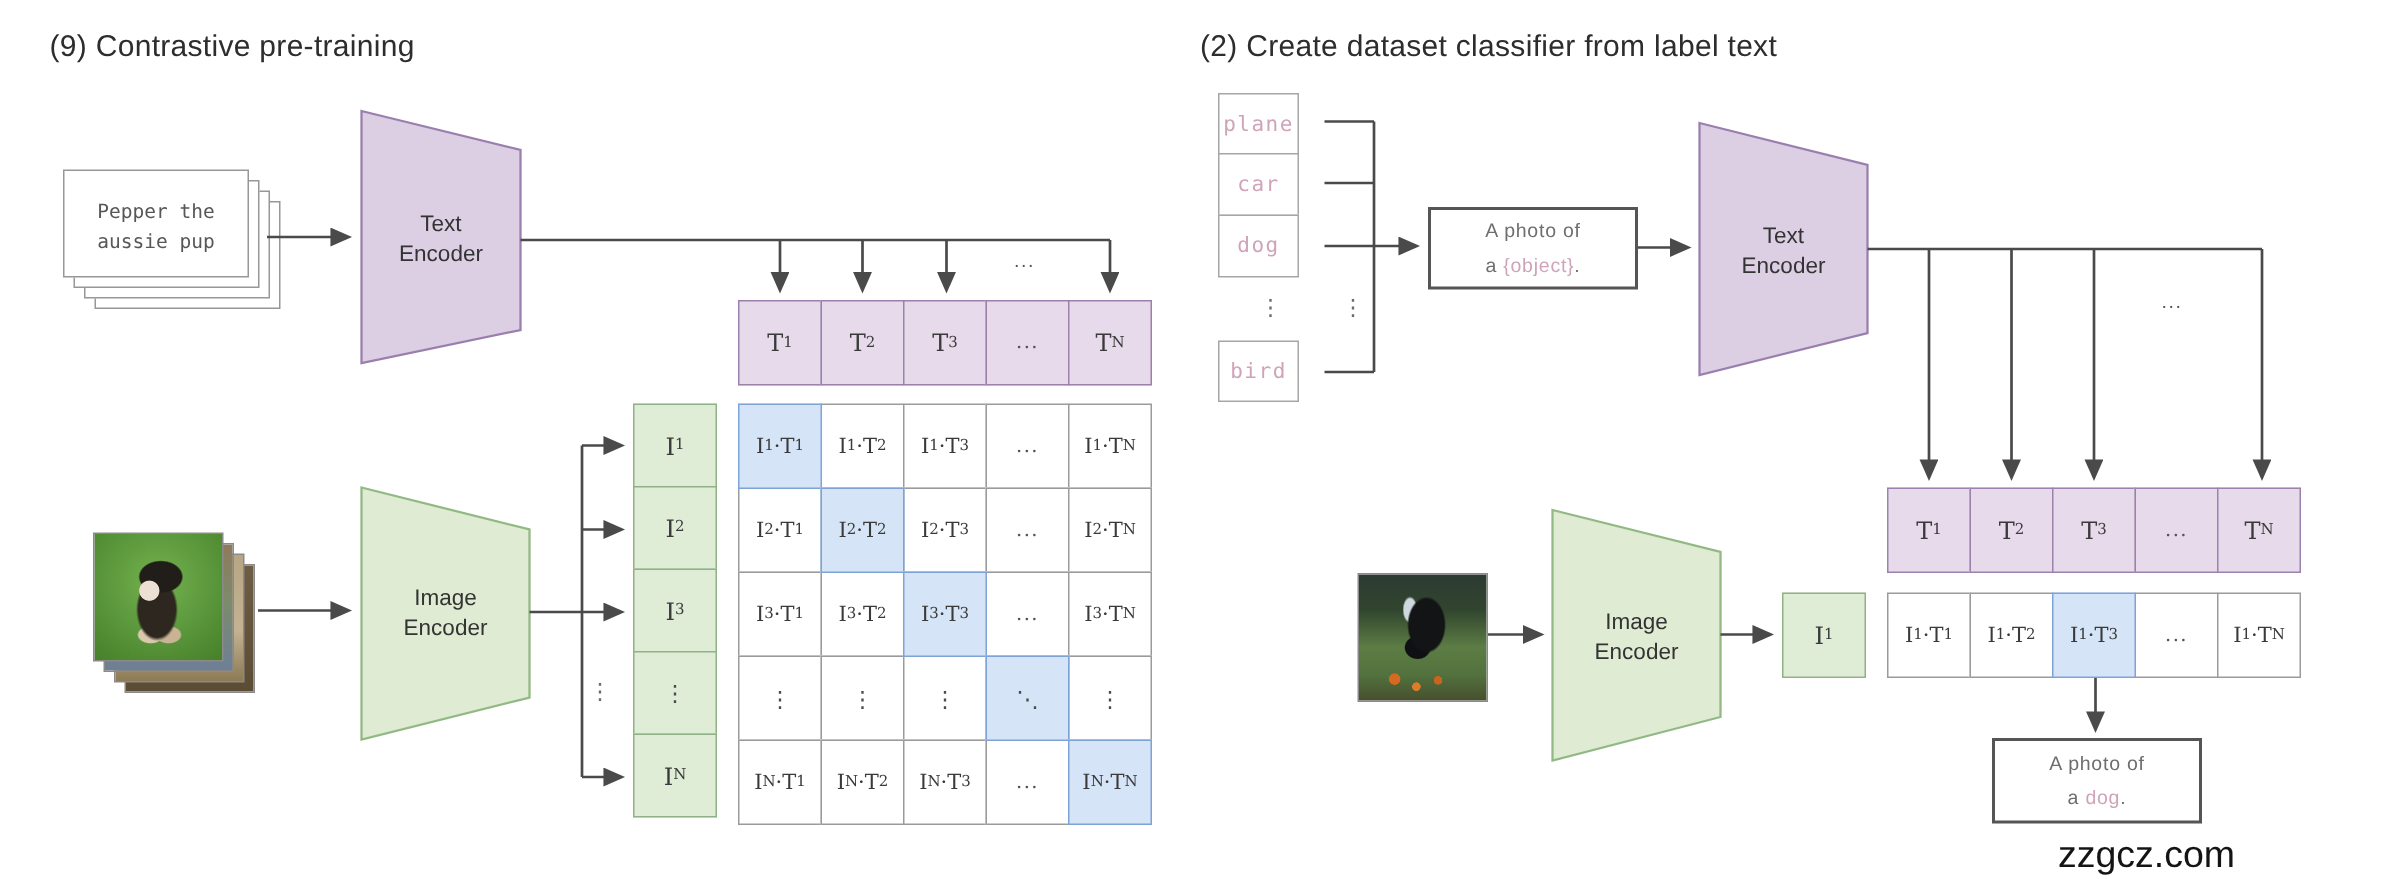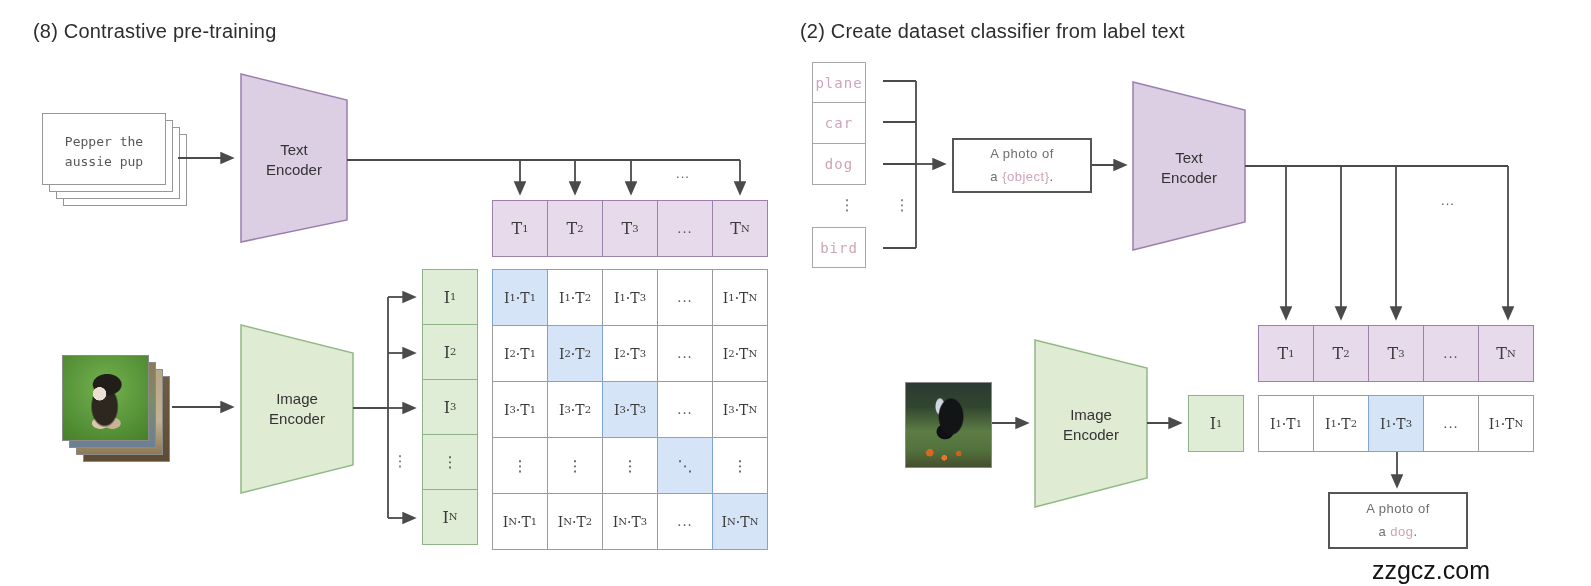--- a/index.html
+++ b/index.html
@@ -113,21 +113,21 @@
     <path class="wire" d="M1286,166 V318" marker-end="url(#ah)"></path>
     <path class="wire" d="M1341,166 V318" marker-end="url(#ah)"></path>
     <path class="wire" d="M1396,166 V318" marker-end="url(#ah)"></path>
     <path class="wire" d="M1508,166 V318" marker-end="url(#ah)"></path>
 
     <path class="wire" d="M992,423 H1027" marker-end="url(#ah)"></path>
     <path class="wire" d="M1147,423 H1180" marker-end="url(#ah)"></path>
     <path class="wire" d="M1397,452 V486" marker-end="url(#ah)"></path>
   </svg>
 
-  <div class="abs heading" style="left:33px;top:20px;">(8) Contrastive pre-training</div>
+  <div class="abs heading" style="left:33px;top:20px;">(9) Contrastive pre-training</div>
   <div class="abs heading" style="left:800px;top:20px;">(2) Create dataset classifier from label text</div>
 
   <div class="page" style="left:63px;top:134px;z-index:0;"></div>
   <div class="page" style="left:56px;top:127px;z-index:0;"></div>
   <div class="page" style="left:49px;top:120px;z-index:1;"></div>
   <div class="page caption" style="left:42px;top:113px;z-index:2;">
     <span>Pepper the</span><br>
     <span>aussie pup</span>
   </div>
 

